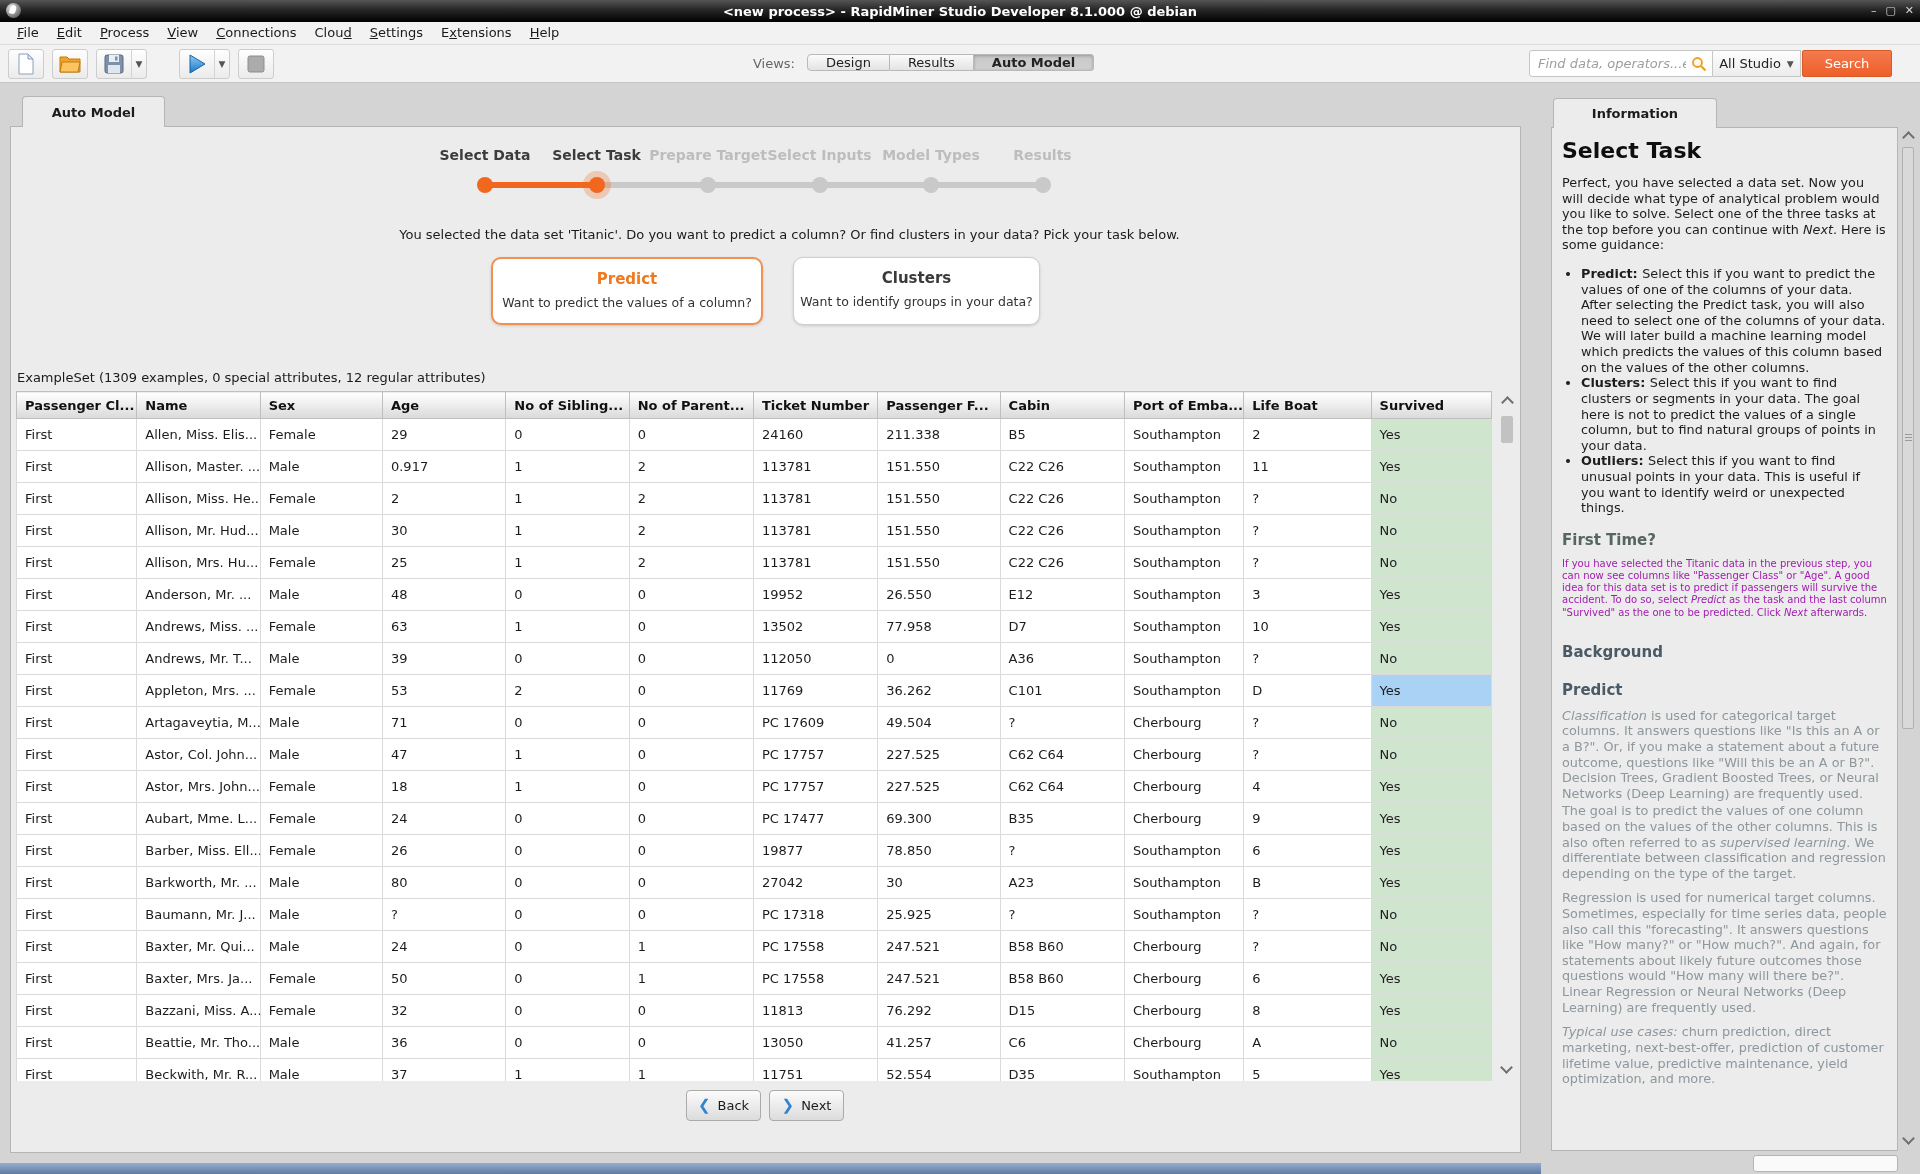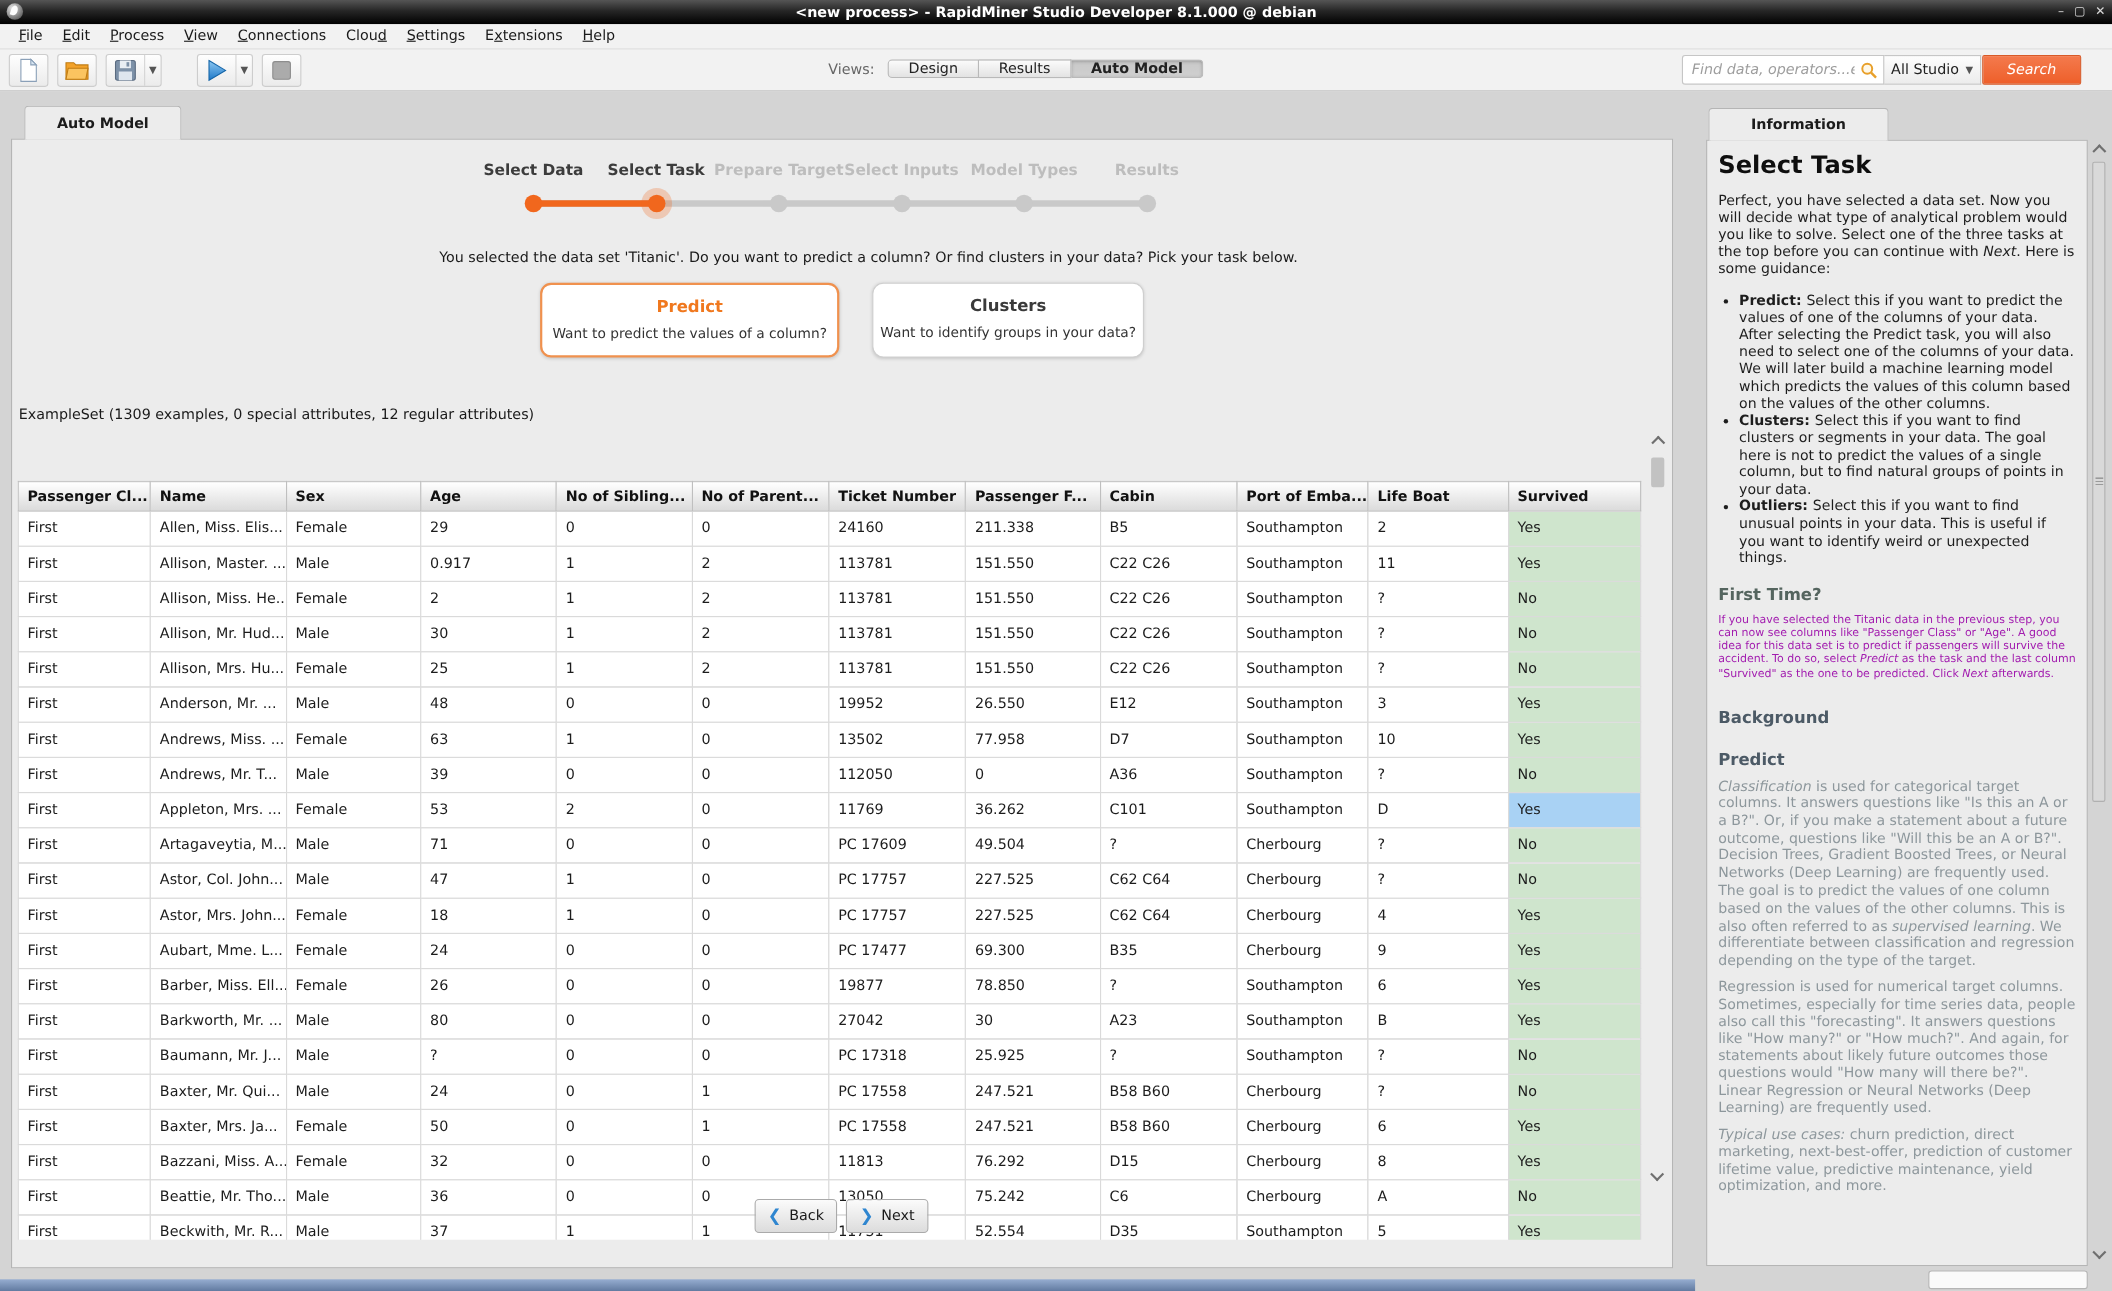--- a/index.html
+++ b/index.html
@@ -48,21 +48,21 @@
   .search-input { width:184px; height:27px; border:1px solid #c6c6c6; border-radius:3px 0 0 3px;
     padding:0 26px 0 8px; font-family:inherit; font-size:13px; font-style:italic; color:#333; background:#fff; }
   .search-input::placeholder { color:#9d9d9d; font-style:italic; }
   .mag { position:absolute; left:162px; top:6px; }
   .scope-btn { height:27px; width:88px; border:1px solid #c6c6c6; border-left:none;
     background:linear-gradient(#fdfdfd,#ececec); display:flex; align-items:center;
     justify-content:center; gap:6px; font-size:13px; color:#222; }
   .scope-caret { font-size:9px; color:#555; }
   .search-btn { height:27px; width:90px; margin-left:1px; border:1px solid #d85a28; border-radius:2px;
     background:linear-gradient(#f47a4d,#ee5f2a); color:#fff; font-size:13px;
-    display:flex; align-items:center; justify-content:center;font-style:italic; }
+    display:flex; align-items:center; justify-content:center; }
   
   .main-tab { position:absolute; left:22px; top:96px; width:143px; height:31px; z-index:3;
     background:#ececec; border:1px solid #b5b5b5; border-bottom:none; border-radius:4px 4px 0 0;
     font-weight:bold; display:flex; align-items:center; justify-content:center; }
   .info-tab { position:absolute; left:1553px; top:98px; width:164px; height:30px; z-index:3;
     background:#ececec; border:1px solid #b5b5b5; border-bottom:none; border-radius:4px 4px 0 0;
     font-weight:bold; display:flex; align-items:center; justify-content:center; }
   
   .left-panel { position:absolute; left:10px; top:126px; width:1511px; height:1027px;
     background:#ececec; border:1px solid #b5b5b5; }
@@ -85,21 +85,21 @@
   .cards { position:absolute; left:0; top:130px; width:100%; display:flex;
     justify-content:center; gap:30px; }
   .task-card { height:68px; background:#fff; border:1px solid #cfcfcf; border-radius:10px;
     box-shadow:0 1px 3px rgba(0,0,0,.15); text-align:center; padding-top:11px; cursor:default; }
   .task-card.selected { border:2px solid #f0914e; }
   .card-title { font-size:15px; font-weight:bold; color:#3a3a3a; }
   .task-card.selected .card-title { color:#f0781e; }
   .card-desc { font-size:12.5px; color:#333; margin-top:7px; }
   
   .summary { position:absolute; left:6px; top:243px; color:#1a1a1a; }
-  .table-wrap { position:absolute; left:5px; top:264px; width:1478px; height:690px; overflow:hidden;margin-top:46px; }
+  .table-wrap { position:absolute; left:5px; top:264px; width:1478px; height:690px; overflow:hidden; }
   table.data { border-collapse:collapse; table-layout:fixed; width:1476px; }
   table.data th { height:27px; background:linear-gradient(#ffffff,#dadada);
     border:1px solid #bfbfbf; font-weight:bold; font-size:13px; text-align:left;
     padding:0 8px; color:#111; overflow:hidden; white-space:nowrap; }
   table.data td { height:32px; background:#fff; border:1px solid #dadada;
     padding:0 8px; font-size:13px; color:#1c1c1c; overflow:hidden; white-space:nowrap; }
   table.data td.surv { background:#cfe5cd; }
   table.data td.hl { background:#a9d2f4; }
   .tbl-scroll { position:absolute; left:1487px; top:265px; width:18px; height:688px; }
   .chev { width:9px; height:9px; border-left:2px solid #6f6f6f; border-top:2px solid #6f6f6f; }
@@ -569,21 +569,21 @@
             <td class="surv">Yes</td>
           </tr>
           <tr>
             <td>First</td>
             <td>Beattie, Mr. Tho...</td>
             <td>Male</td>
             <td>36</td>
             <td>0</td>
             <td>0</td>
             <td>13050</td>
-            <td>75.242</td>
+            <td>41.257</td>
             <td>C6</td>
             <td>Cherbourg</td>
             <td>A</td>
             <td class="surv">No</td>
           </tr>
           <tr>
             <td>First</td>
             <td>Beckwith, Mr. R...</td>
             <td>Male</td>
             <td>37</td>

